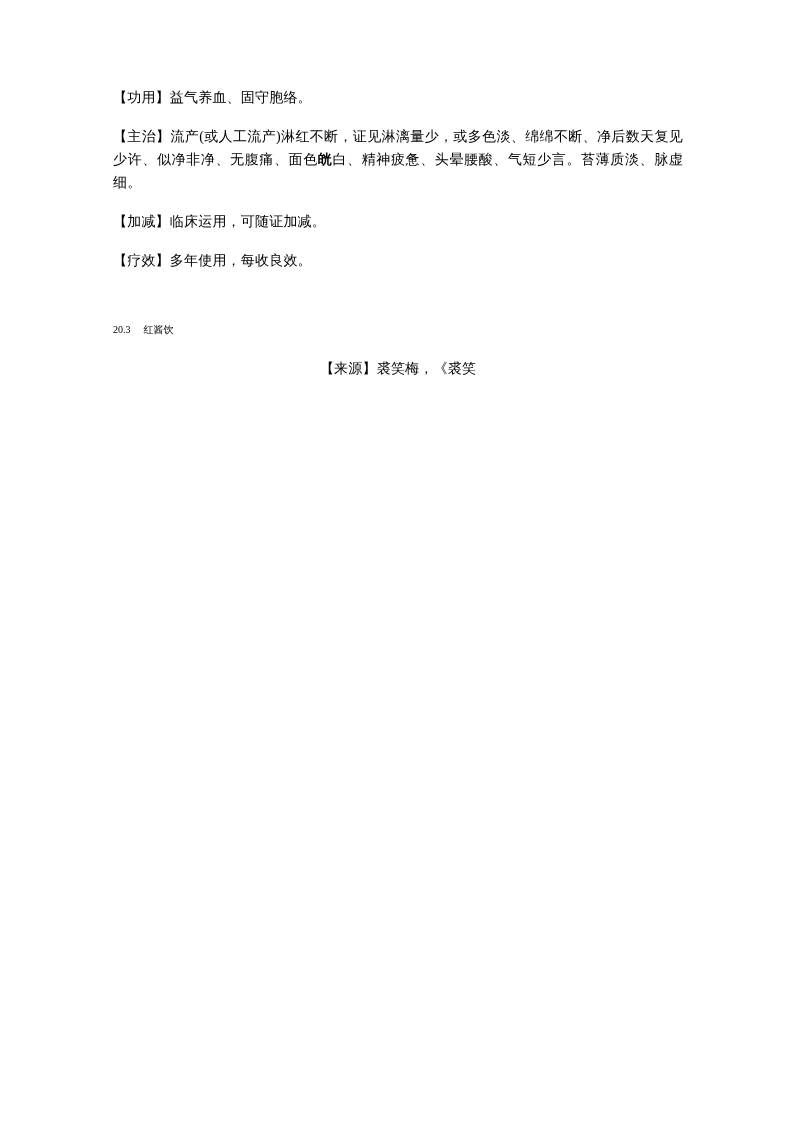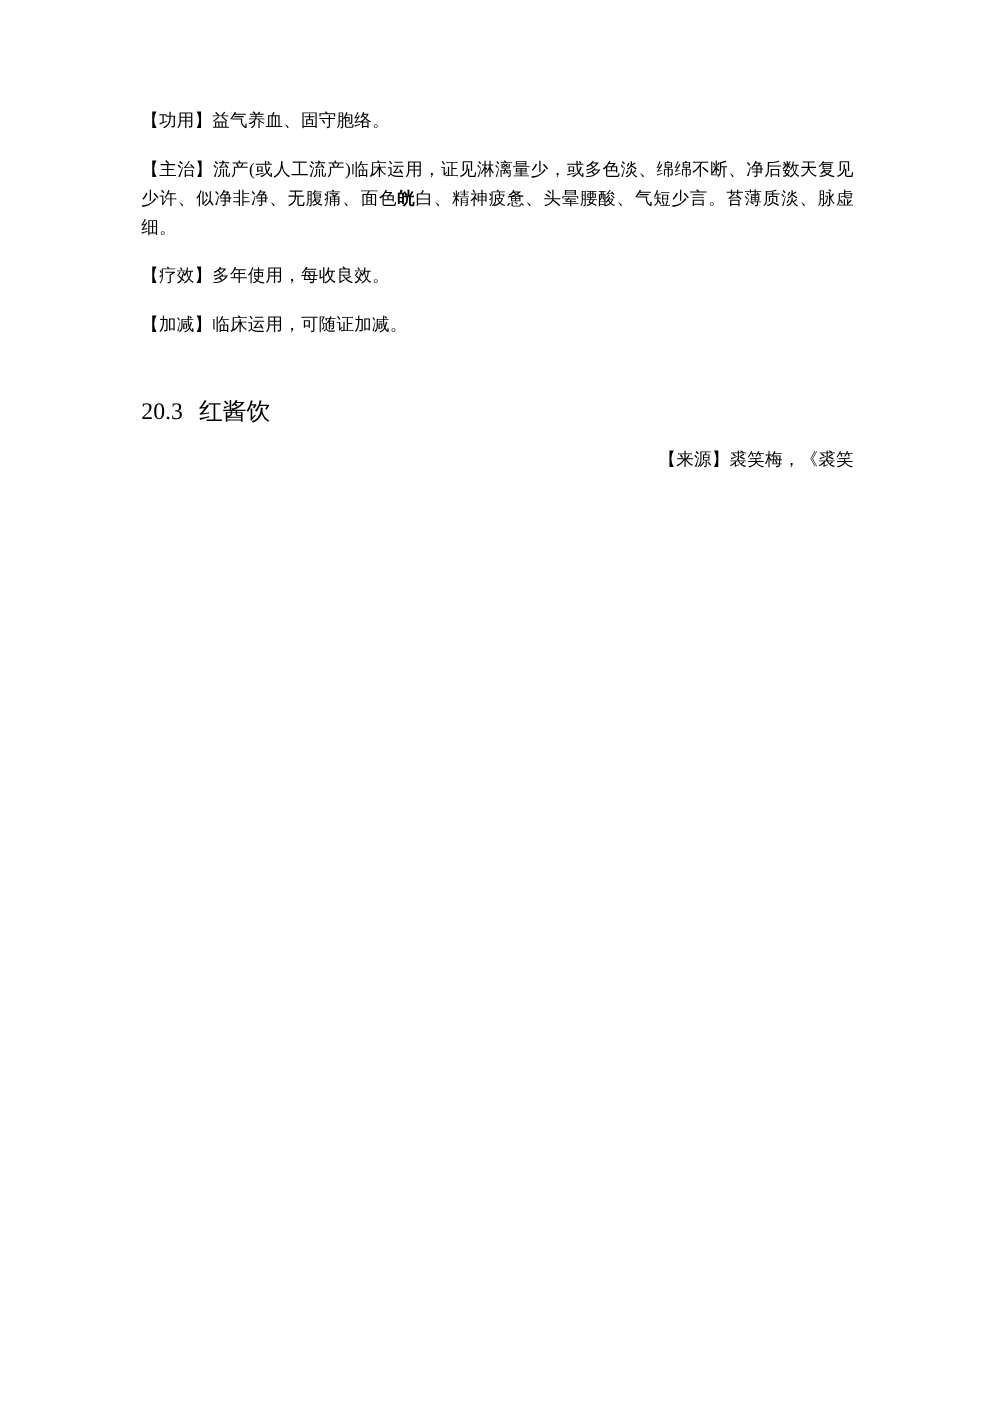--- a/index.html
+++ b/index.html
@@ -19,48 +19,48 @@
     font-size: 14px;
     line-height: 23px;
     overflow: hidden;
   }
   .para {
     margin: 0 0 16px 0;
     text-align: justify;
     letter-spacing: 0.2px;
   }
   .para.last-cut {
-    text-align: right;
+    text-align: center;
     font-family: Liberation Serif, serif;
   }
   .bold-char {
     font-weight: bold;
   }
   .section-heading {
-    font-size: 19px;
+    font-size: 10px;
     font-weight: normal;
     margin: 46px 0 16px 0;
     line-height: 23px;
   }
   .section-heading .heading-title {
     margin-left: 13px;
   }
 </style>
 </head>
 <body>
 
 <div class="page">
 
   <p class="para">【功用】益气养血、固守胞络。</p>
 
 
-  <p class="para"><span>【主治】流产(或人工流产)临床运用，证见淋漓量少，或多色淡、绵绵不断、净后数天复见少许、似净非净、无腹痛、面色</span><span class="bold-char">㿠</span><span>白、精神疲惫、头晕腰酸、气短少言。苔薄质淡、脉虚细。</span></p>
+  <p class="para"><span>【主治】流产(或人工流产)淋红不断，证见淋漓量少，或多色淡、绵绵不断、净后数天复见少许、似净非净、无腹痛、面色</span><span class="bold-char">㿠</span><span>白、精神疲惫、头晕腰酸、气短少言。苔薄质淡、脉虚细。</span></p>
+
+  <p class="para">【加减】临床运用，可随证加减。</p>
 
   <p class="para">【疗效】多年使用，每收良效。</p>
-
-  <p class="para">【加减】临床运用，可随证加减。</p>
 
 
   <h2 class="section-heading"><span>20.3</span><span class="heading-title">红酱饮</span></h2>
 
   <p class="para last-cut">【来源】裘笑梅，《裘笑</p>
 
 </div>
 
 </body></html>

